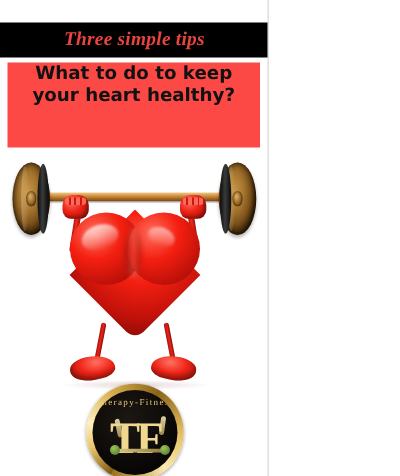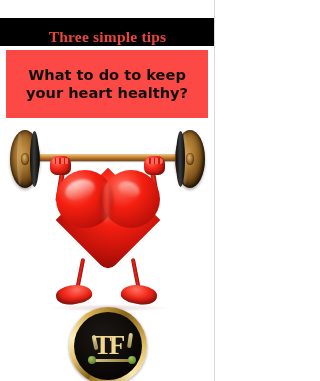--- a/index.html
+++ b/index.html
@@ -22,42 +22,43 @@
 
   
   .banner {
     position: absolute;
     left: 0;
     top: 18px;
     width: 215px;
     height: 28px;
     background: #000000;
     display: flex;
-    align-items: flex-end;
+    align-items: center;
     justify-content: center;
+    font-style: italic;
   }
   .banner-title {
     font-family: "Liberation Serif", serif;
     font-weight: bold;
     font-size: 15.5px;
     color: #e8453f;
     letter-spacing: 0.2px;
     white-space: nowrap;
   }
 
   
   .headline-panel {
     position: absolute;
     left: 6px;
     top: 50px;
     width: 202px;
     height: 68px;
     background: #fc4945;
     display: flex;
-    align-items: center;
+    align-items: flex-start;
     justify-content: center;
     padding: 0 9px;
     box-sizing: border-box;
   }
   .headline-text {
     font-family: "DejaVu Sans", sans-serif;
     font-weight: bold;
     font-size: 14.6px;
     line-height: 1.22;
     color: #121212;
@@ -314,21 +315,21 @@
   .logo-arc.top    { top: 6px; }
   .logo-arc.bottom { bottom: 7px; }
   .logo-mono {
     position: absolute;
     left: 0;
     top: 20px;
     width: 100%;
     text-align: center;
     font-family: "Liberation Serif", serif;
     font-weight: bold;
-    font-size: 27px;
+    font-size: 36px;
     line-height: 1;
     color: #f0d891;
     letter-spacing: -3px;
   }
   .logo-figure {
     position: absolute;
     width: 4px;
     height: 15px;
     background: linear-gradient(to bottom, #ded0a0, #9b8a4d);
     border-radius: 2px;
@@ -400,20 +401,21 @@
       <div class="heart-lobe r"></div>
       <div class="heart-cleft"></div>
       <div class="heart-gloss"></div>
       <div class="heart-gloss2"></div>
     </div>
   </div>
 
   <div class="logo">
     <div class="logo-ring"></div>
     <div class="logo-face">
+      <div class="logo-arc top">Therapy-Fitness</div>
       <div class="logo-figure a"></div>
       <div class="logo-figure b"></div>
       <div class="logo-mono">TF</div>
       <div class="logo-bar"></div>
       <div class="logo-bar-dot l"></div>
       <div class="logo-bar-dot r"></div>
     </div>
   </div>
 
 </div>

